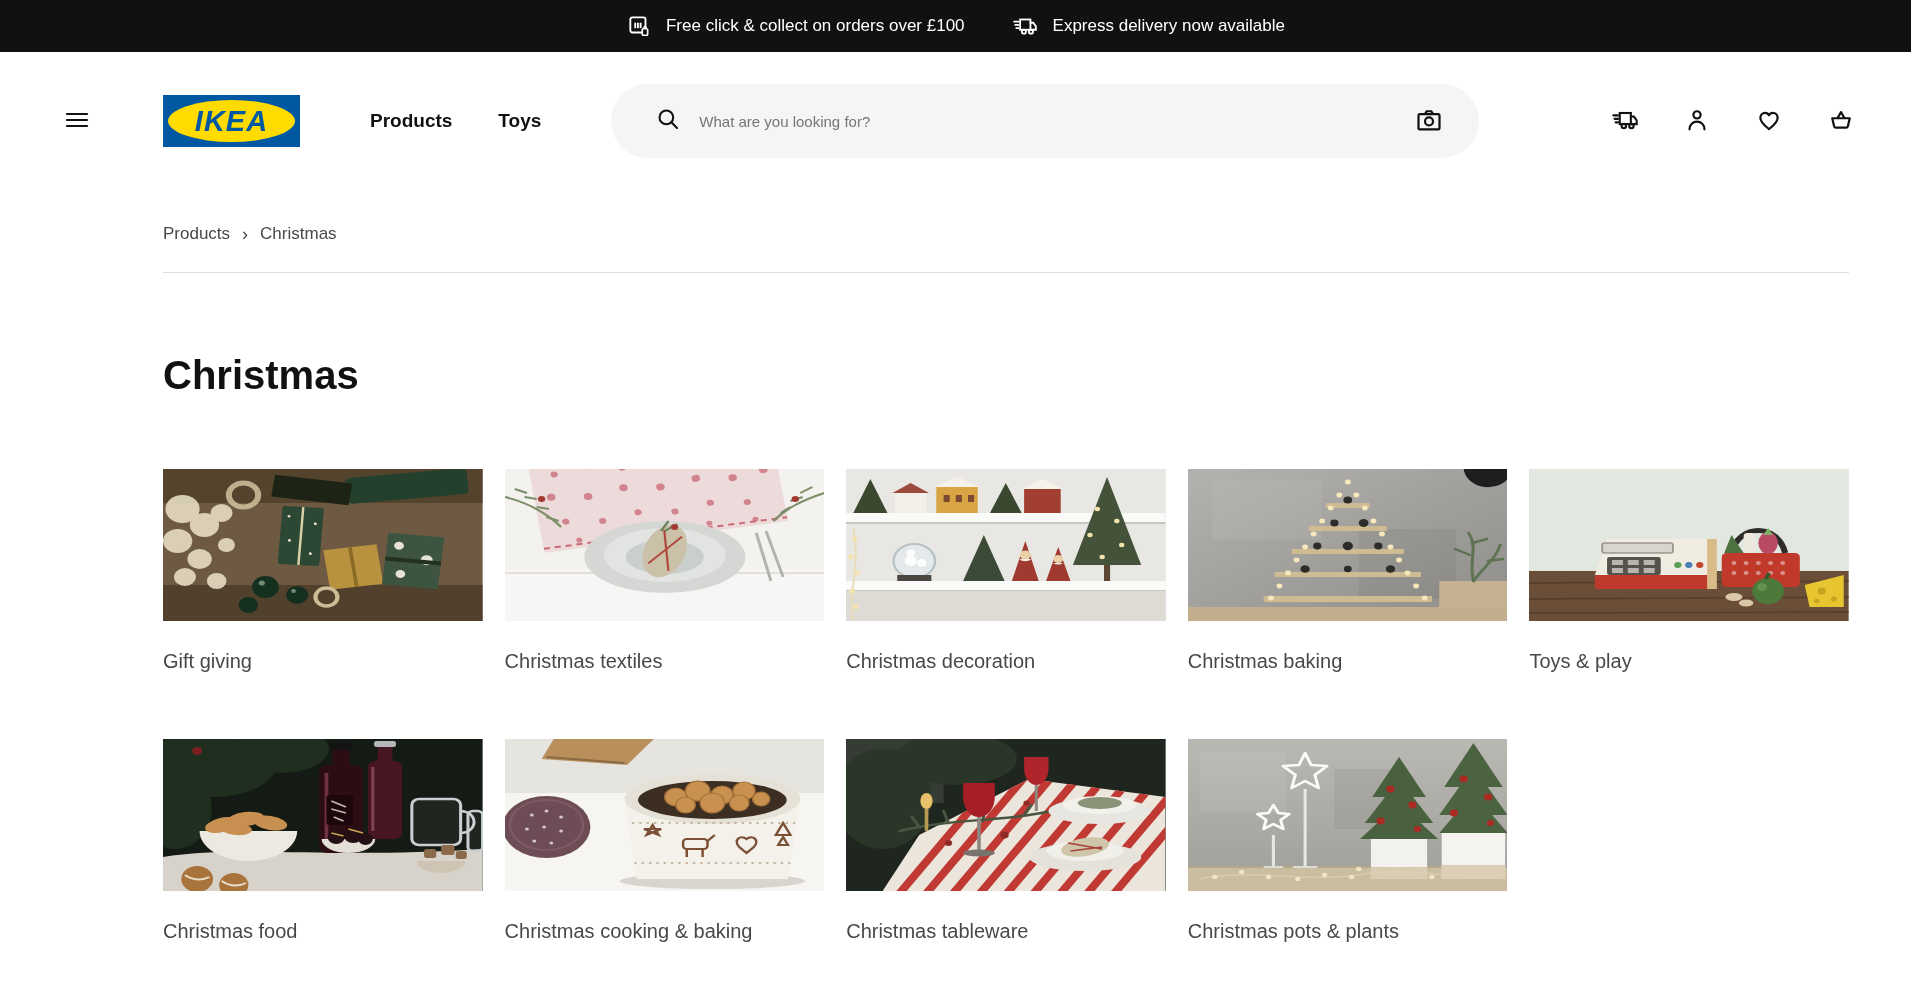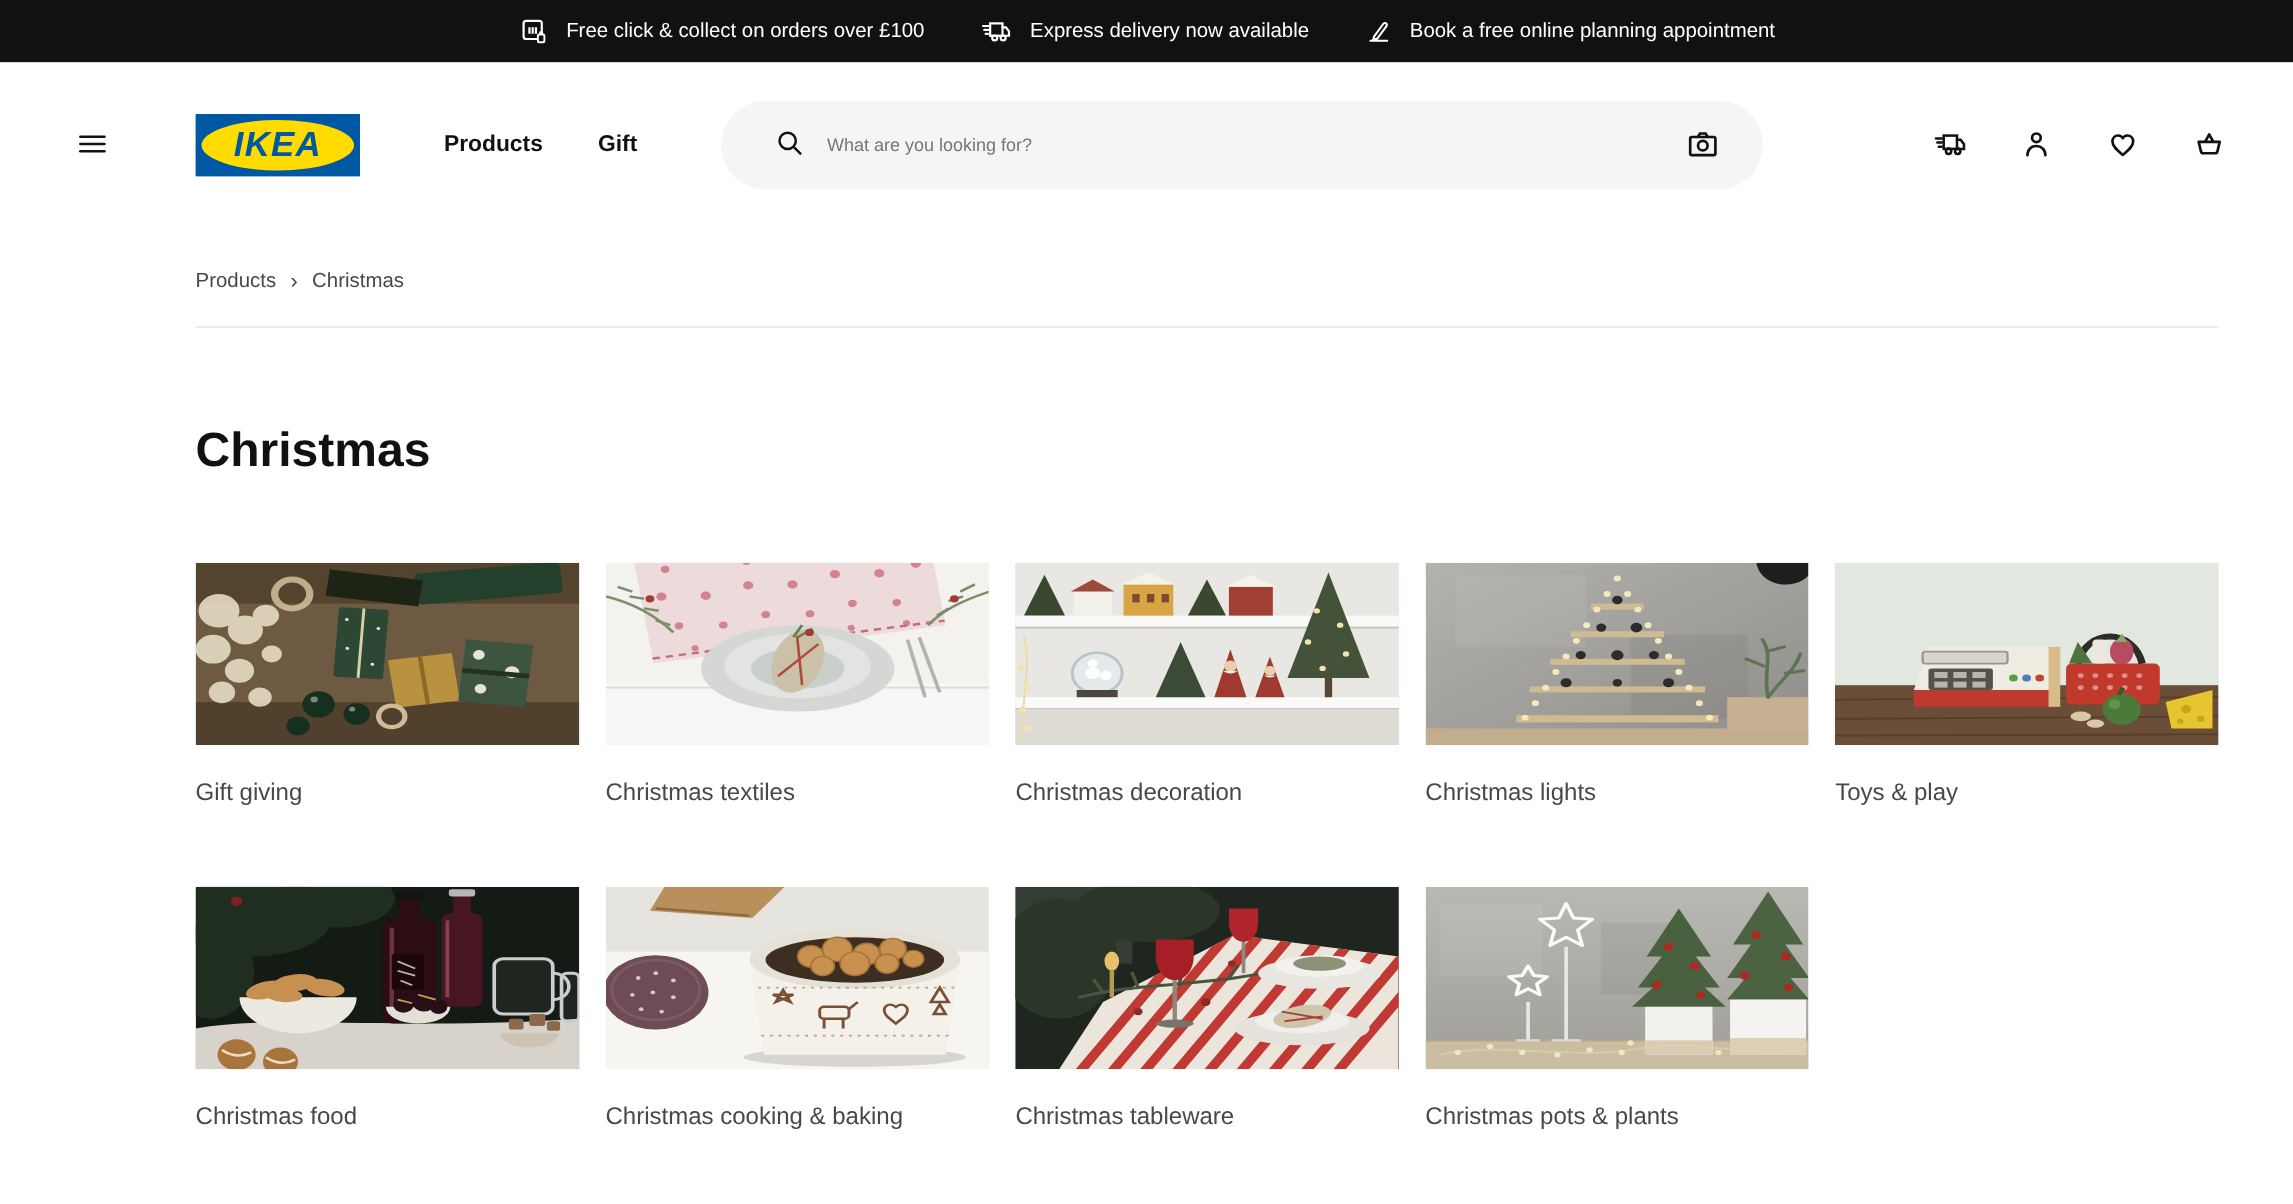--- a/index.html
+++ b/index.html
@@ -86,29 +86,20 @@
         <path d="M17 9 h2.6 l2.4 3.2 V15.5 h-5"></path>
         <circle cx="11" cy="17.2" r="1.9"></circle>
           <circle cx="17.5" cy="17.2" r="1.9"></circle>
         <line x1="2" y1="8" x2="6" y2="8"></line>
           <line x1="3" y1="11" x2="6" y2="11"></line>
           <line x1="4" y1="14" x2="6" y2="14"></line>
       </svg>
     </span>
     <span>Express delivery now available</span>
   </div>
-  <div class="banner-item">
-    <span>
-      <svg width="24" height="24" viewBox="0 0 24 24" fill="none" stroke="#fff" stroke-width="1.7" stroke-linecap="round">
-        <line x1="5" y1="20" x2="19" y2="20"></line>
-        <path d="M8 16.5 L15.8 5.8 a1.6 1.6 0 0 1 2.6 1.9 L10.6 18.3 L7.4 19 Z"></path>
-      </svg>
-    </span>
-    <span>Book a free online planning appointment</span>
-  </div>
 </div>
 
 <div class="header">
   <button class="icon-btn hamburger">
     <span>
       <svg width="26" height="26" viewBox="0 0 26 26" stroke="#111" stroke-width="2.2" stroke-linecap="round">
         <line x1="3" y1="7" x2="23" y2="7"></line>
           <line x1="3" y1="13" x2="23" y2="13"></line>
           <line x1="3" y1="19" x2="23" y2="19"></line>
       </svg>
@@ -117,21 +108,21 @@
 
   <a class="logo">
     <span class="logo-ellipse">
       <span class="logo-text">IKEA</span>
       <span class="logo-reg">®</span>
     </span>
   </a>
 
   <nav class="nav">
     <a class="nav-link">Products</a>
-    <a class="nav-link">Gift</a>
+    <a class="nav-link">Toys</a>
   </nav>
 
   <div class="search">
     <span>
       <svg width="26" height="26" viewBox="0 0 24 24" fill="none" stroke="#111" stroke-width="1.9" stroke-linecap="round">
         <circle cx="10.5" cy="10.5" r="6.3"></circle>
           <line x1="15.3" y1="15.3" x2="20.3" y2="20.3"></line>
       </svg>
     </span>
     <input type="text" placeholder="What are you looking for?" style="">
@@ -433,21 +424,21 @@
         </g>
         <rect x="206" y="112" width="56" height="28" fill="#c7b193"></rect>
         <g stroke="#5e7352" stroke-width="2.5" fill="none" stroke-linecap="round">
           <path d="M234 112 C230 92 238 78 230 64"></path>
           <path d="M234 112 C244 96 252 90 256 76"></path>
           <path d="M231 86 l-12 -6 M233 74 l12 -4 M246 92 l12 -2"></path>
         </g>
         <path d="M226 0 a20 20 0 0 0 36 10 L262 0 Z" fill="#1e1e1e"></path>
       </svg>
     </div>
-    <div class="tile-label">Christmas lights</div>
+    <div class="tile-label">Christmas baking</div>
   </a>
 
   <a class="tile">
     <div class="tile-img">
       <svg viewBox="0 0 262 152" preserveAspectRatio="none">
         <rect width="262" height="152" fill="#e2e8e0"></rect>
         <rect y="102" width="262" height="50" fill="#6b4e37"></rect>
         <g stroke="#573e2b" stroke-width="1.5">
             <line x1="0" y1="114" x2="262" y2="112"></line>
             <line x1="0" y1="130" x2="262" y2="128"></line>

